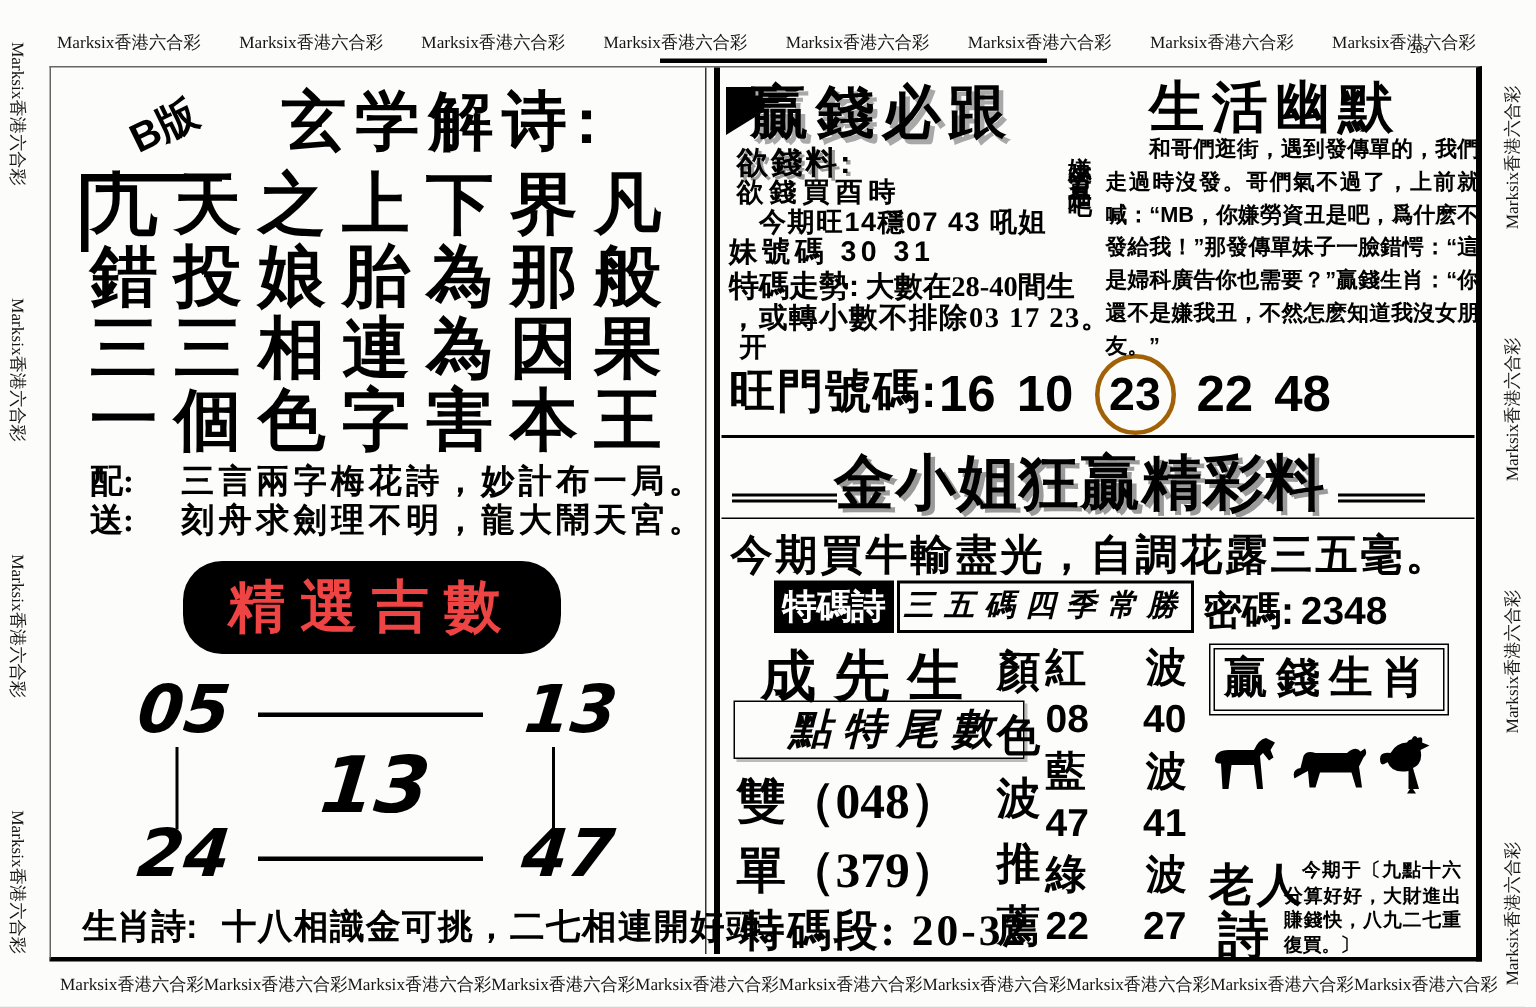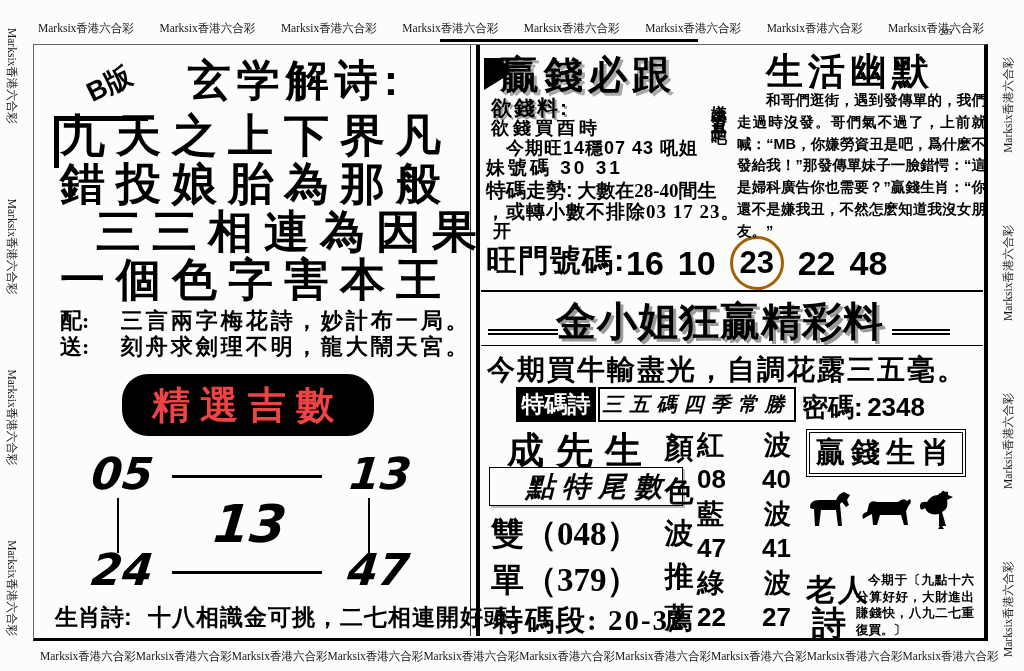--- a/index.html
+++ b/index.html
@@ -76,21 +76,21 @@
   <div class="line" style="left:54px;top:116px;width:5px;height:52px;"></div>
   <div class="line" style="left:481px;top:290px;width:502px;height:2px;"></div>
   <div class="line" style="left:481px;top:345px;width:502px;height:1px;"></div>
 
   <div>
     <div class="abs b" style="left:86px;top:66px;font-size:27px;transform:rotate(-26deg);">B版</div>
     <div class="abs b" style="left:140px;top:52px;width:312px;text-align:center;font-size:43px;letter-spacing:6px;white-space:nowrap;">玄学解诗:</div>
 
     <div class="poemrow" style="top:112px;">九天之上下界凡</div>
     <div class="poemrow" style="top:160px;">錯投娘胎為那般</div>
-    <div class="poemrow" style="top:208px;margin-left:36px;">三三相連為因果</div>
+    <div class="poemrow" style="top:208px;">三三相連為因果</div>
     <div class="poemrow" style="top:256px;">一個色字害本王</div>
 
     <div class="abs serif b" style="left:60px;top:306px;font-size:22px;white-space:nowrap;">
       <span>配:</span>
       <span style="margin-left:26px;letter-spacing:3px;">三言兩字梅花詩，妙計布一局。</span>
     </div>
     <div class="abs serif b" style="left:60px;top:332px;font-size:22px;white-space:nowrap;">
       <span>送:</span>
       <span style="margin-left:26px;letter-spacing:3px;">刻舟求劍理不明，龍大鬧天宮。</span>
     </div>

